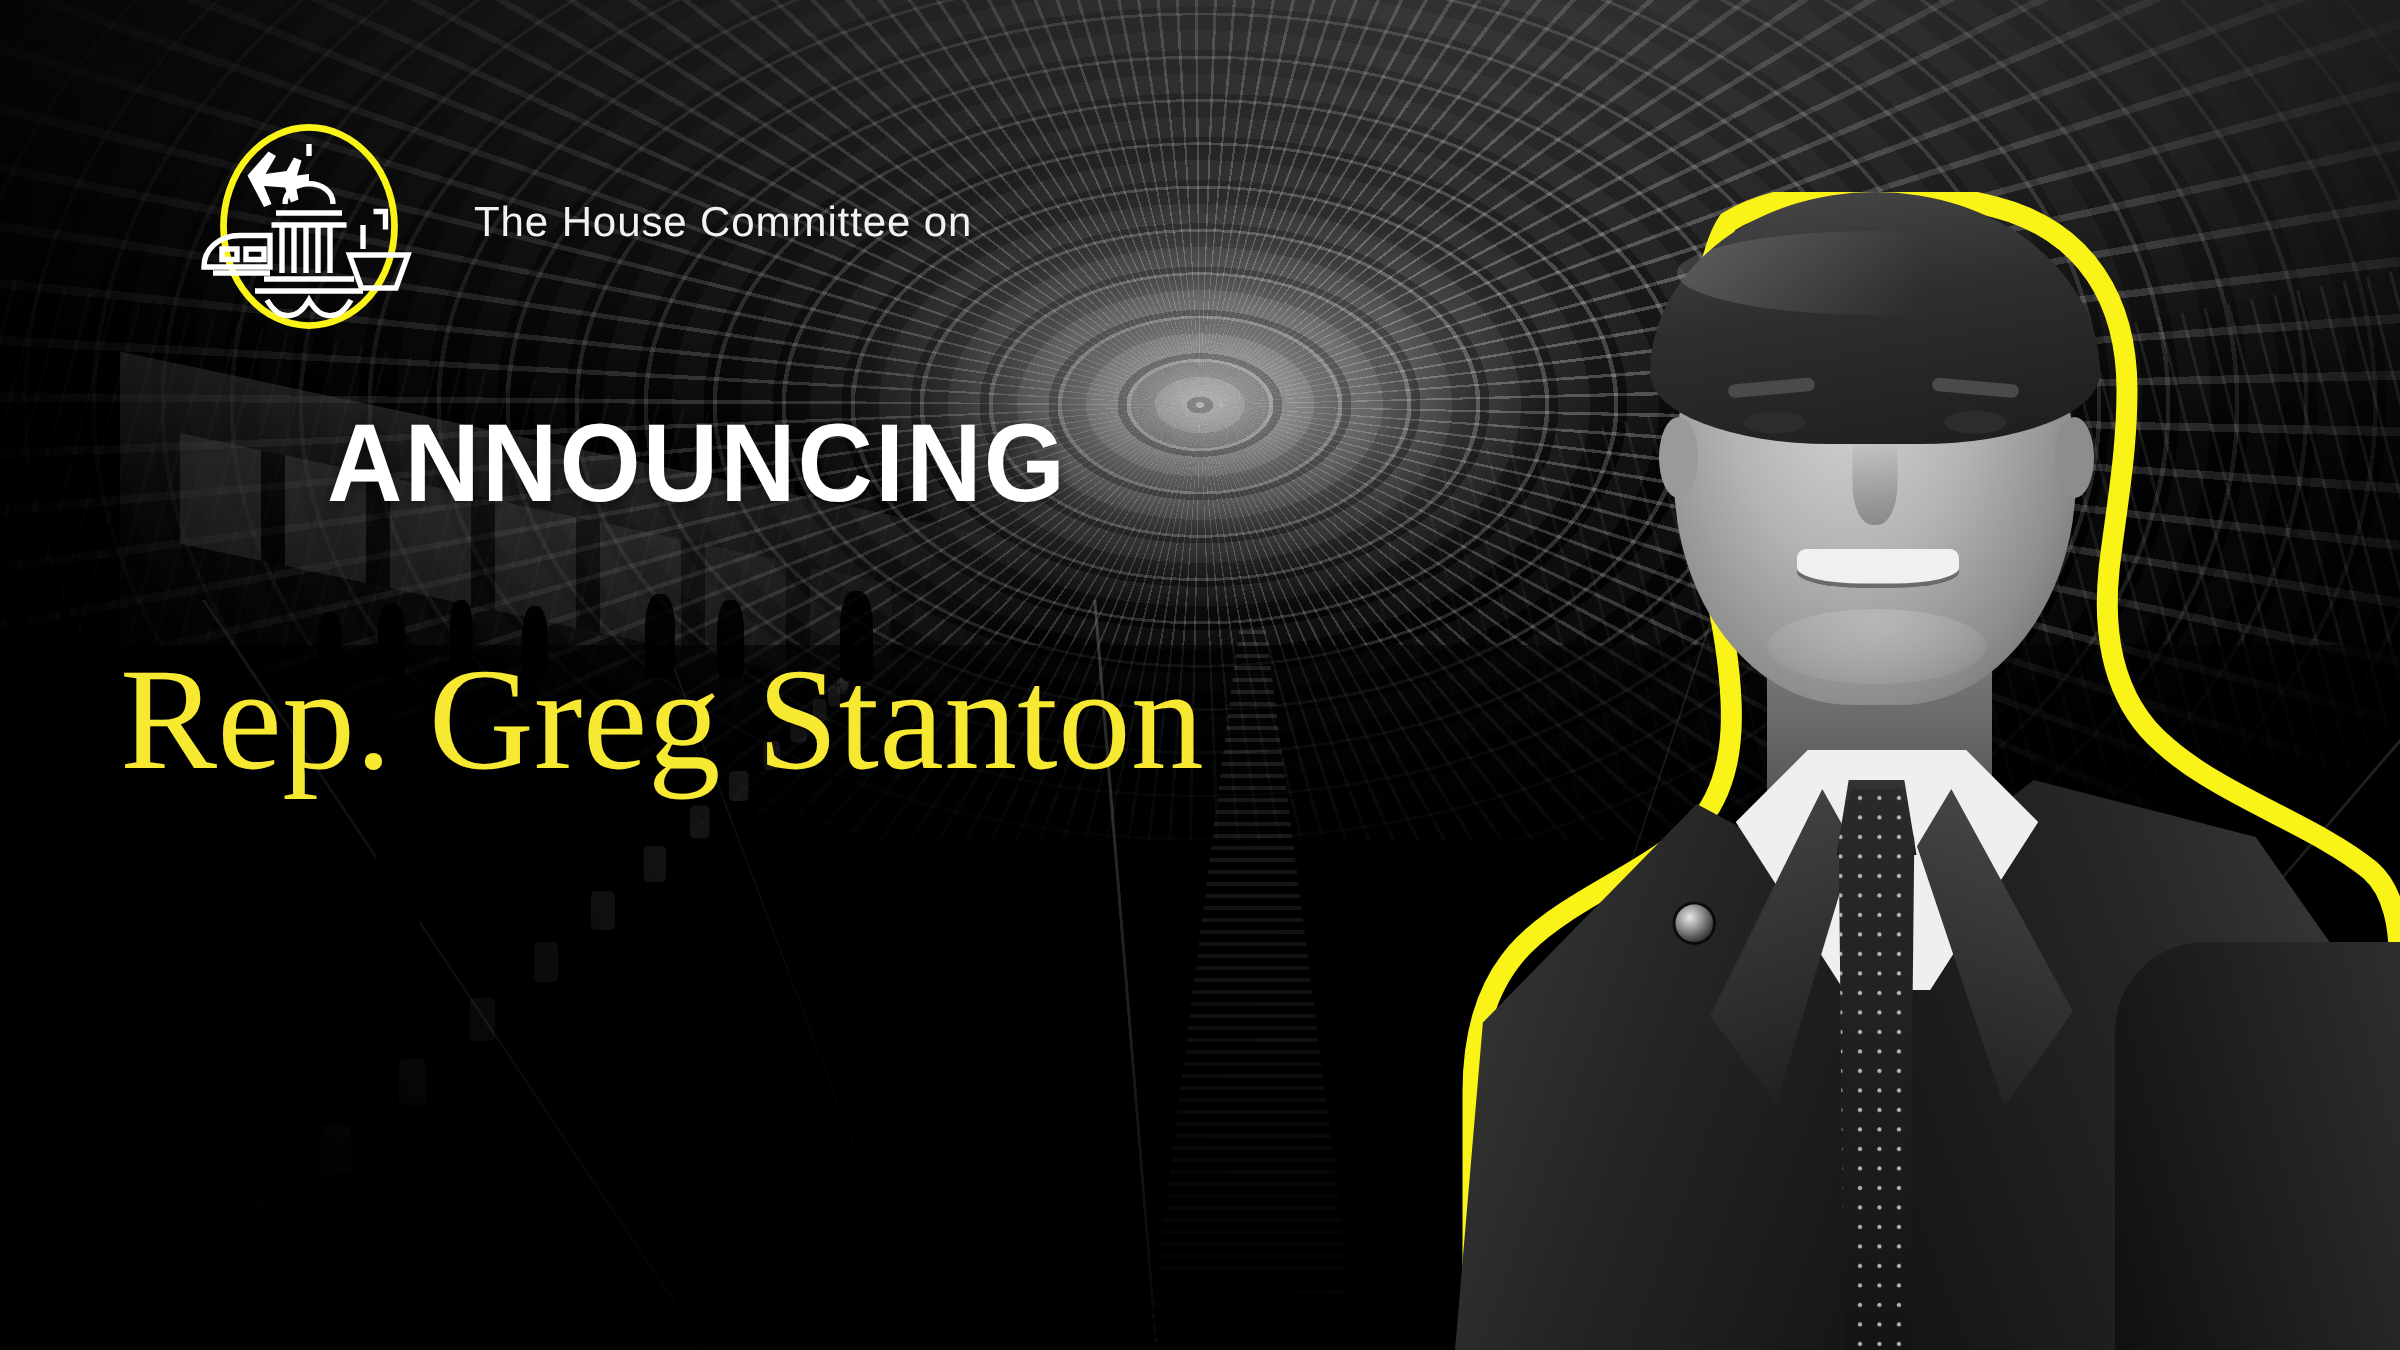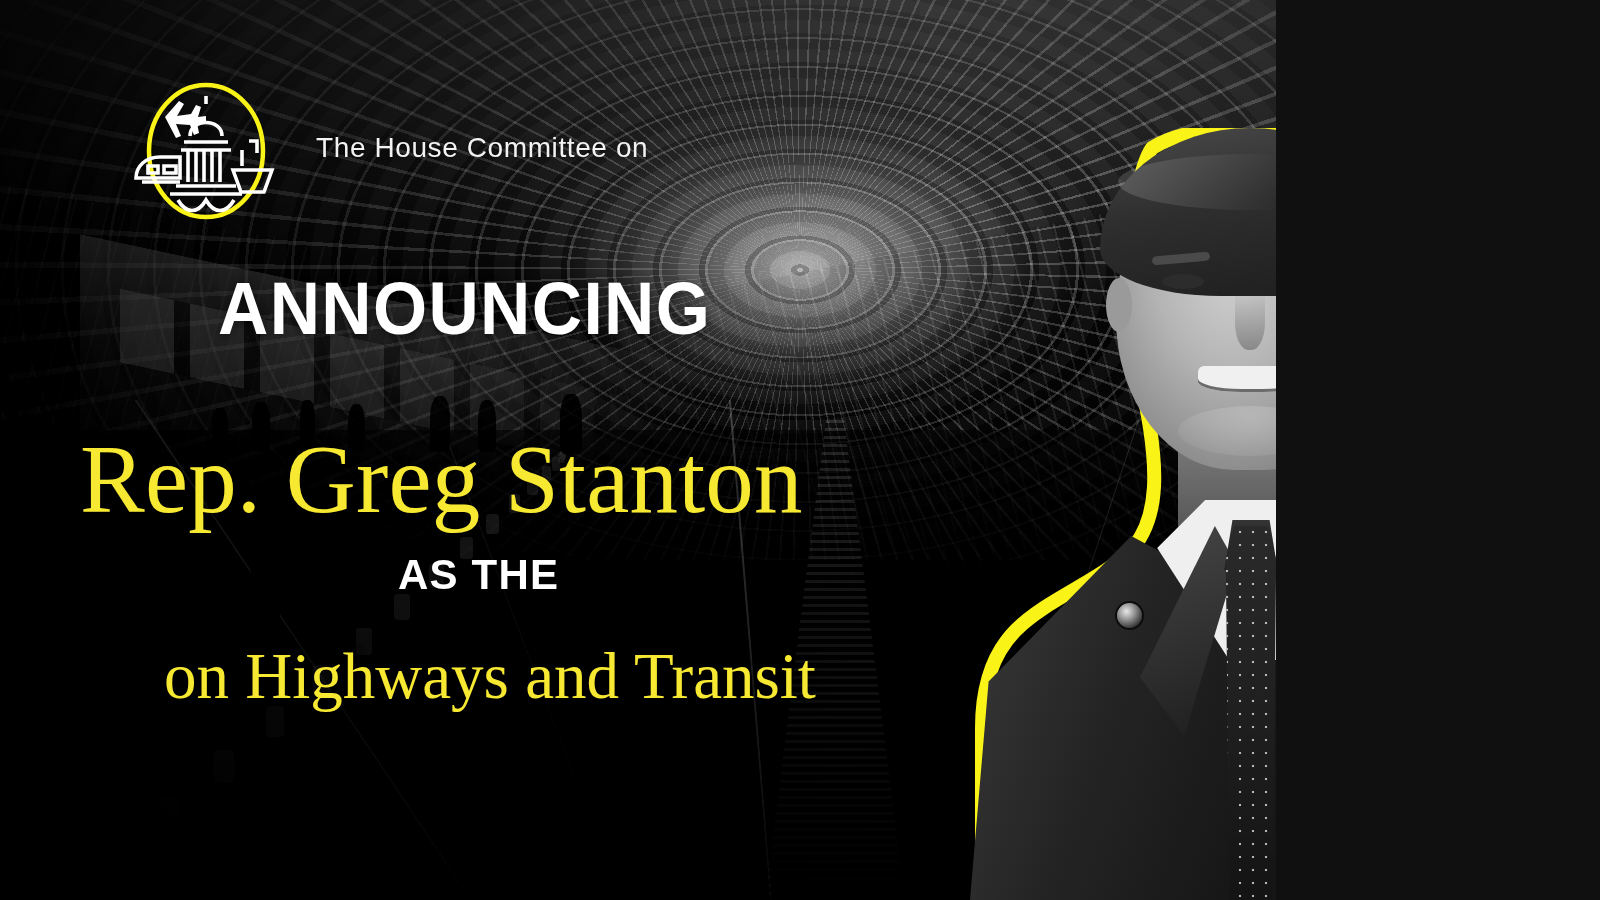--- a/index.html
+++ b/index.html
@@ -1,20 +1,20 @@
 <!DOCTYPE html>
 <html><head>
 <meta charset="utf-8">
 <style>
   html,body{margin:0;padding:0;background:#101010;}
   *{box-sizing:border-box;}
 
   .stage{
     position:relative;
-    width:1276px;height:900px;
+    width:1600px;height:900px;
     overflow:hidden;
     background:#c2410c;
     font-family:"Liberation Sans", sans-serif;
   }
 
   
   .bg{position:absolute;inset:0;overflow:hidden;background:#1a1a1a;}
 
   
   .bg-base{
@@ -360,23 +360,21 @@
         </g>
       </svg>
     </div>
     <div class="logo-text">
       <div class="logo-l1">The House Committee on</div>
     </div>
   </div>
 
   <div class="announce nowrap">ANNOUNCING</div>
   <div class="name nowrap">Rep. Greg Stanton</div>
-  <div class="asthe nowrap">AS THE</div>
   <div class="role">
-    <div>on Highways and Transit</div>
   </div>
 
   <div class="portrait">
     <svg class="p-outline" width="660" height="772" viewBox="0 0 660 772" aria-hidden="true">
       <path d="M212 20 C250 -4 330 -6 390 10 C452 26 478 74 478 132
                C478 176 470 216 466 252 C462 292 468 330 492 358
                C530 400 598 418 640 452 C656 466 660 490 660 520
                L660 772 L42 772 L42 600 C42 560 52 526 76 502
                C112 466 176 448 200 410 C218 380 216 340 210 300
                C202 248 186 200 190 150 C194 96 196 44 212 20 Z" fill="none" stroke="#FAF318" stroke-width="14" stroke-linejoin="round"></path>

